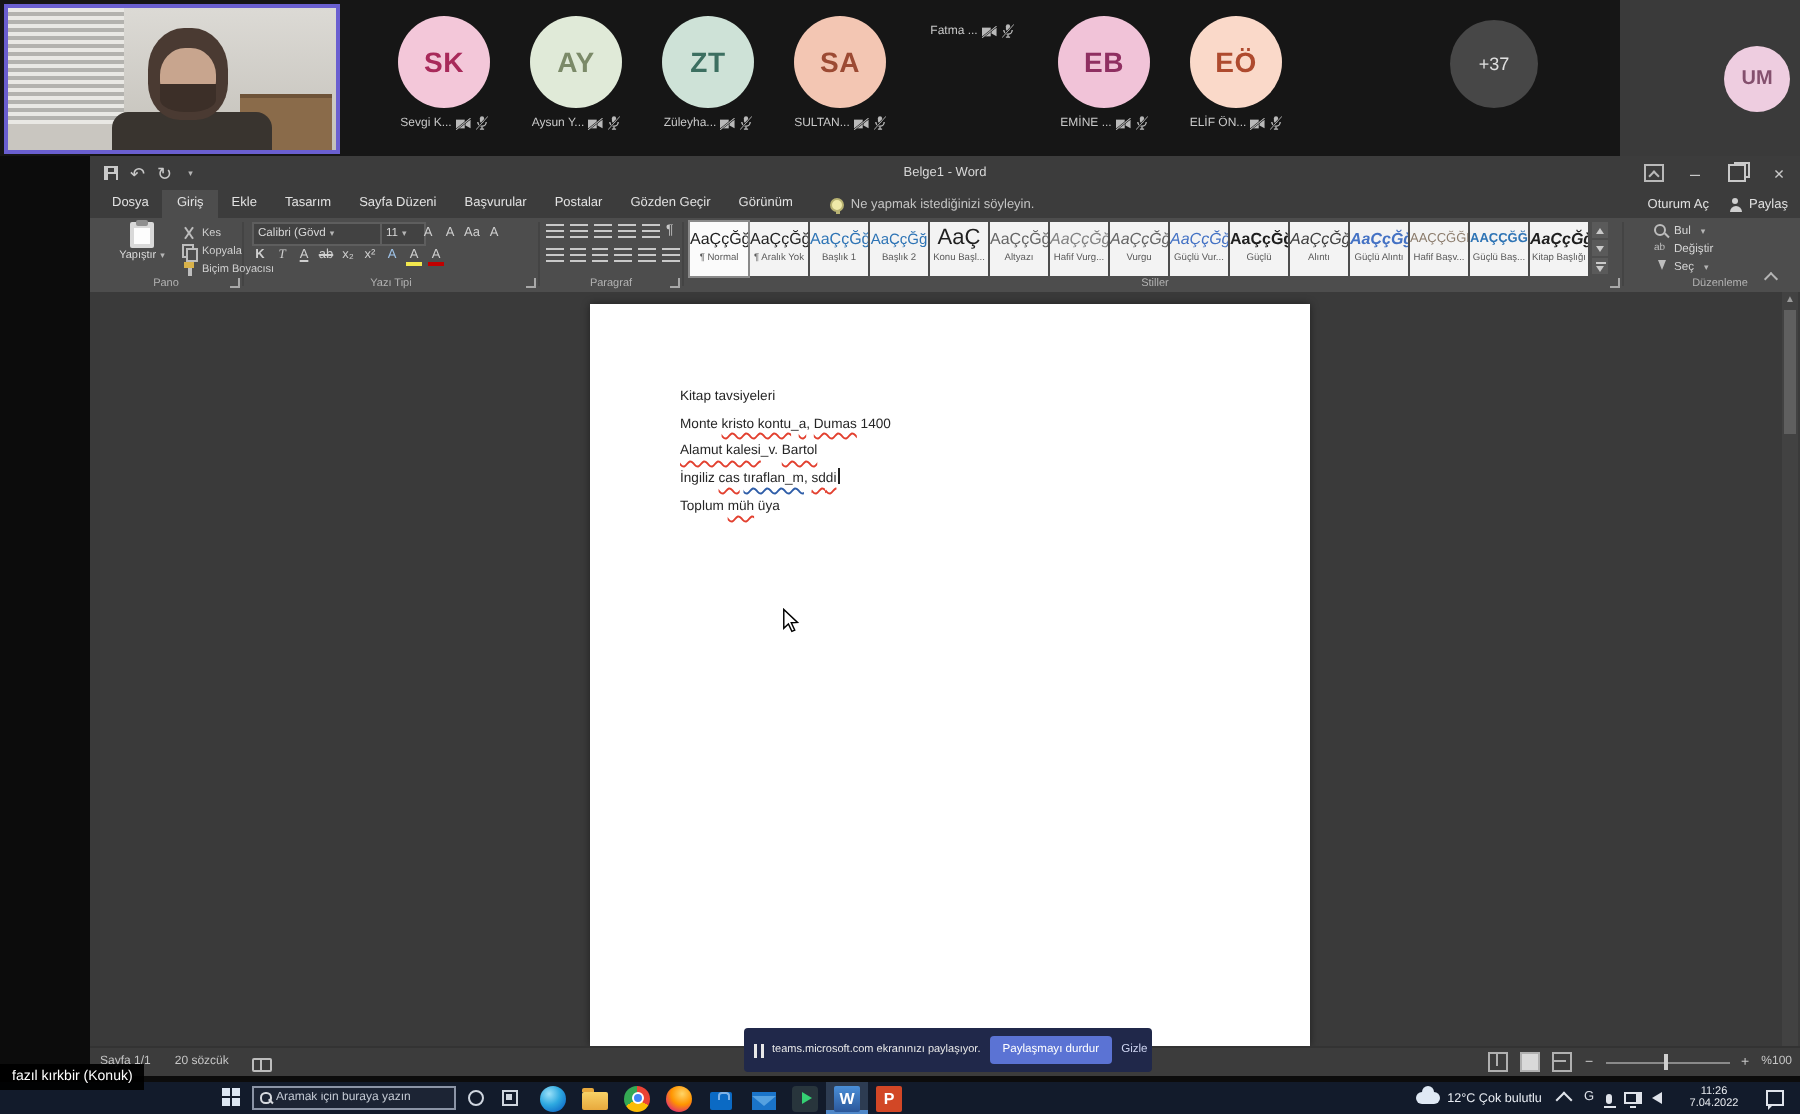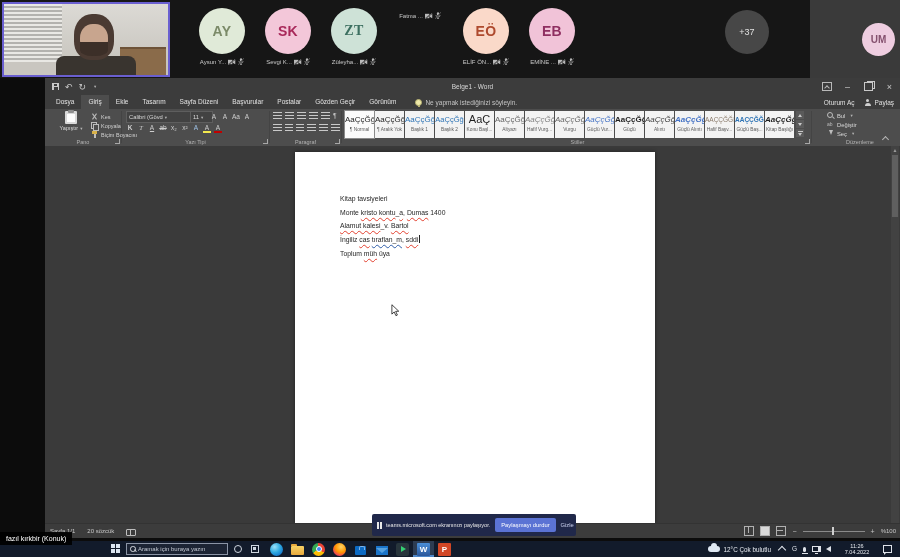--- a/index.html
+++ b/index.html
@@ -212,79 +212,98 @@
       <div class="wc-blinds"></div>
       <div class="wc-shelf"></div>
       <div class="wc-body"></div>
       <div class="wc-head"></div>
       <div class="wc-face"></div>
       <div class="wc-beard"></div>
     </div>
     <div class="plist" id="plist">
 
   <div class="pcell">
+    <div class="pava" style="background: rgb(243, 199, 217); color: rgb(168, 41, 90);">SK</div>
+    <div class="pname">
+      <span class="pname-t">Sevgi K...</span>
+      <svg class="pic-ic" viewBox="0 0 11 8" width="8" height="6">
+              <path fill="#b9b9b9" d="M0 1h6v6H0z"></path>
+              <path fill="#b9b9b9" d="M6.5 3 10 1v6L6.5 5z"></path>
+              <path stroke="#161616" stroke-width="1.4" d="M0 8 10 0"></path>
+              <path stroke="#b9b9b9" stroke-width=".7" d="M0 8 10 0"></path>
+            </svg>
+      <svg class="pic-ic" viewBox="0 0 8 9" width="6" height="7">
+              <rect x="2.6" y="0" width="2.8" height="4.6" rx="1.4" fill="#b9b9b9"></rect>
+              <path d="M1.2 3.8a2.8 2.8 0 0 0 5.6 0" fill="none" stroke="#b9b9b9" stroke-width=".9"></path>
+              <path d="M4 6.8v1.6M2.6 8.6h2.8" stroke="#b9b9b9" stroke-width=".9"></path>
+              <path stroke="#161616" stroke-width="1.3" d="M0 9 8 0"></path>
+              <path stroke="#b9b9b9" stroke-width=".6" d="M0 9 8 0"></path>
+            </svg>
+    </div>
+  </div>
+
+  <div class="pcell">
     <div class="pava" style="background: rgb(224, 234, 216); color: rgb(123, 138, 104);">AY</div>
     <div class="pname">
       <span class="pname-t">Aysun Y...</span>
       <svg class="pic-ic" viewBox="0 0 11 8" width="8" height="6">
               <path fill="#b9b9b9" d="M0 1h6v6H0z"></path>
               <path fill="#b9b9b9" d="M6.5 3 10 1v6L6.5 5z"></path>
               <path stroke="#161616" stroke-width="1.4" d="M0 8 10 0"></path>
               <path stroke="#b9b9b9" stroke-width=".7" d="M0 8 10 0"></path>
             </svg>
       <svg class="pic-ic" viewBox="0 0 8 9" width="6" height="7">
               <rect x="2.6" y="0" width="2.8" height="4.6" rx="1.4" fill="#b9b9b9"></rect>
               <path d="M1.2 3.8a2.8 2.8 0 0 0 5.6 0" fill="none" stroke="#b9b9b9" stroke-width=".9"></path>
               <path d="M4 6.8v1.6M2.6 8.6h2.8" stroke="#b9b9b9" stroke-width=".9"></path>
               <path stroke="#161616" stroke-width="1.3" d="M0 9 8 0"></path>
               <path stroke="#b9b9b9" stroke-width=".6" d="M0 9 8 0"></path>
             </svg>
     </div>
   </div>
 
   <div class="pcell">
-    <div class="pava" style="background: rgb(243, 199, 217); color: rgb(168, 41, 90);">SK</div>
-    <div class="pname">
-      <span class="pname-t">Sevgi K...</span>
-      <svg class="pic-ic" viewBox="0 0 11 8" width="8" height="6">
-              <path fill="#b9b9b9" d="M0 1h6v6H0z"></path>
-              <path fill="#b9b9b9" d="M6.5 3 10 1v6L6.5 5z"></path>
-              <path stroke="#161616" stroke-width="1.4" d="M0 8 10 0"></path>
-              <path stroke="#b9b9b9" stroke-width=".7" d="M0 8 10 0"></path>
-            </svg>
-      <svg class="pic-ic" viewBox="0 0 8 9" width="6" height="7">
-              <rect x="2.6" y="0" width="2.8" height="4.6" rx="1.4" fill="#b9b9b9"></rect>
-              <path d="M1.2 3.8a2.8 2.8 0 0 0 5.6 0" fill="none" stroke="#b9b9b9" stroke-width=".9"></path>
-              <path d="M4 6.8v1.6M2.6 8.6h2.8" stroke="#b9b9b9" stroke-width=".9"></path>
-              <path stroke="#161616" stroke-width="1.3" d="M0 9 8 0"></path>
-              <path stroke="#b9b9b9" stroke-width=".6" d="M0 9 8 0"></path>
-            </svg>
-    </div>
-  </div>
-
-  <div class="pcell">
-    <div class="pava" style="background: rgb(206, 226, 215); color: rgb(60, 111, 96); font-family: Liberation Serif, serif;">ZT</div>
+    <div class="pava" style="background: rgb(206, 226, 215); color: rgb(60, 111, 96);">ZT</div>
     <div class="pname">
       <span class="pname-t">Züleyha...</span>
       <svg class="pic-ic" viewBox="0 0 11 8" width="8" height="6">
               <path fill="#b9b9b9" d="M0 1h6v6H0z"></path>
               <path fill="#b9b9b9" d="M6.5 3 10 1v6L6.5 5z"></path>
               <path stroke="#161616" stroke-width="1.4" d="M0 8 10 0"></path>
               <path stroke="#b9b9b9" stroke-width=".7" d="M0 8 10 0"></path>
             </svg>
       <svg class="pic-ic" viewBox="0 0 8 9" width="6" height="7">
               <rect x="2.6" y="0" width="2.8" height="4.6" rx="1.4" fill="#b9b9b9"></rect>
               <path d="M1.2 3.8a2.8 2.8 0 0 0 5.6 0" fill="none" stroke="#b9b9b9" stroke-width=".9"></path>
               <path d="M4 6.8v1.6M2.6 8.6h2.8" stroke="#b9b9b9" stroke-width=".9"></path>
               <path stroke="#161616" stroke-width="1.3" d="M0 9 8 0"></path>
               <path stroke="#b9b9b9" stroke-width=".6" d="M0 9 8 0"></path>
             </svg>
     </div>
   </div>
 
+  <div class="pcell">
+    <div class="pava" style="background: rgb(243, 198, 179); color: rgb(156, 74, 51);">SA</div>
+    <div class="pname">
+      <span class="pname-t">SULTAN...</span>
+      <svg class="pic-ic" viewBox="0 0 11 8" width="8" height="6">
+              <path fill="#b9b9b9" d="M0 1h6v6H0z"></path>
+              <path fill="#b9b9b9" d="M6.5 3 10 1v6L6.5 5z"></path>
+              <path stroke="#161616" stroke-width="1.4" d="M0 8 10 0"></path>
+              <path stroke="#b9b9b9" stroke-width=".7" d="M0 8 10 0"></path>
+            </svg>
+      <svg class="pic-ic" viewBox="0 0 8 9" width="6" height="7">
+              <rect x="2.6" y="0" width="2.8" height="4.6" rx="1.4" fill="#b9b9b9"></rect>
+              <path d="M1.2 3.8a2.8 2.8 0 0 0 5.6 0" fill="none" stroke="#b9b9b9" stroke-width=".9"></path>
+              <path d="M4 6.8v1.6M2.6 8.6h2.8" stroke="#b9b9b9" stroke-width=".9"></path>
+              <path stroke="#161616" stroke-width="1.3" d="M0 9 8 0"></path>
+              <path stroke="#b9b9b9" stroke-width=".6" d="M0 9 8 0"></path>
+            </svg>
+    </div>
+  </div>
 
   <div class="pcell">
     <div class="pname">
       <span class="pname-t">Fatma ...</span>
       <svg class="pic-ic" viewBox="0 0 11 8" width="8" height="6">
               <path fill="#b9b9b9" d="M0 1h6v6H0z"></path>
               <path fill="#b9b9b9" d="M6.5 3 10 1v6L6.5 5z"></path>
               <path stroke="#161616" stroke-width="1.4" d="M0 8 10 0"></path>
               <path stroke="#b9b9b9" stroke-width=".7" d="M0 8 10 0"></path>
             </svg>
@@ -292,43 +311,43 @@
               <rect x="2.6" y="0" width="2.8" height="4.6" rx="1.4" fill="#b9b9b9"></rect>
               <path d="M1.2 3.8a2.8 2.8 0 0 0 5.6 0" fill="none" stroke="#b9b9b9" stroke-width=".9"></path>
               <path d="M4 6.8v1.6M2.6 8.6h2.8" stroke="#b9b9b9" stroke-width=".9"></path>
               <path stroke="#161616" stroke-width="1.3" d="M0 9 8 0"></path>
               <path stroke="#b9b9b9" stroke-width=".6" d="M0 9 8 0"></path>
             </svg>
     </div>
   </div>
 
   <div class="pcell">
-    <div class="pava" style="background: rgb(250, 217, 201); color: rgb(174, 74, 46);">EÖ</div>
+    <div class="pava" style="background: rgb(241, 195, 216); color: rgb(143, 47, 97);">EB</div>
     <div class="pname">
-      <span class="pname-t">ELİF ÖN...</span>
+      <span class="pname-t">EMİNE ...</span>
       <svg class="pic-ic" viewBox="0 0 11 8" width="8" height="6">
               <path fill="#b9b9b9" d="M0 1h6v6H0z"></path>
               <path fill="#b9b9b9" d="M6.5 3 10 1v6L6.5 5z"></path>
               <path stroke="#161616" stroke-width="1.4" d="M0 8 10 0"></path>
               <path stroke="#b9b9b9" stroke-width=".7" d="M0 8 10 0"></path>
             </svg>
       <svg class="pic-ic" viewBox="0 0 8 9" width="6" height="7">
               <rect x="2.6" y="0" width="2.8" height="4.6" rx="1.4" fill="#b9b9b9"></rect>
               <path d="M1.2 3.8a2.8 2.8 0 0 0 5.6 0" fill="none" stroke="#b9b9b9" stroke-width=".9"></path>
               <path d="M4 6.8v1.6M2.6 8.6h2.8" stroke="#b9b9b9" stroke-width=".9"></path>
               <path stroke="#161616" stroke-width="1.3" d="M0 9 8 0"></path>
               <path stroke="#b9b9b9" stroke-width=".6" d="M0 9 8 0"></path>
             </svg>
     </div>
   </div>
 
   <div class="pcell">
-    <div class="pava" style="background: rgb(241, 195, 216); color: rgb(143, 47, 97);">EB</div>
+    <div class="pava" style="background: rgb(250, 217, 201); color: rgb(174, 74, 46);">EÖ</div>
     <div class="pname">
-      <span class="pname-t">EMİNE ...</span>
+      <span class="pname-t">ELİF ÖN...</span>
       <svg class="pic-ic" viewBox="0 0 11 8" width="8" height="6">
               <path fill="#b9b9b9" d="M0 1h6v6H0z"></path>
               <path fill="#b9b9b9" d="M6.5 3 10 1v6L6.5 5z"></path>
               <path stroke="#161616" stroke-width="1.4" d="M0 8 10 0"></path>
               <path stroke="#b9b9b9" stroke-width=".7" d="M0 8 10 0"></path>
             </svg>
       <svg class="pic-ic" viewBox="0 0 8 9" width="6" height="7">
               <rect x="2.6" y="0" width="2.8" height="4.6" rx="1.4" fill="#b9b9b9"></rect>
               <path d="M1.2 3.8a2.8 2.8 0 0 0 5.6 0" fill="none" stroke="#b9b9b9" stroke-width=".9"></path>
               <path d="M4 6.8v1.6M2.6 8.6h2.8" stroke="#b9b9b9" stroke-width=".9"></path>

